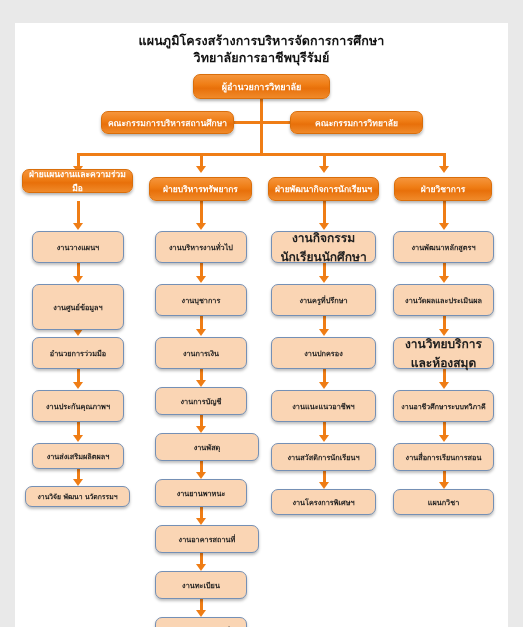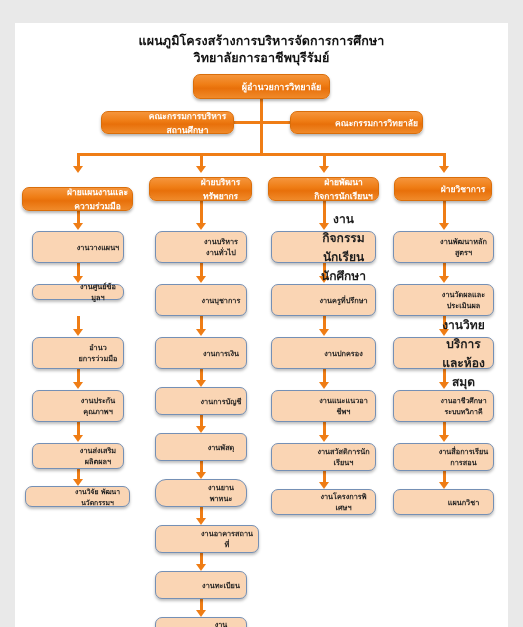--- a/index.html
+++ b/index.html
@@ -49,21 +49,20 @@
 
   
   .node {
     position: absolute;
     display: flex;
     align-items: center;
     justify-content: flex-start;
     text-align: center;
     border-radius: 7px;
     z-index: 5;
-    padding-left: 40px;
   }
 
   .node span {
     display: block;
     width: 100%;
     padding: 0 3px;
   }
 
   
   .node.orange {
@@ -149,33 +148,33 @@
 
     <div class="conn v" style="left:185px; top:130px; height:14px;"></div>
     <div class="arrow" style="left:181px; top:143px;"></div>
 
     <div class="conn v" style="left:308px; top:130px; height:14px;"></div>
     <div class="arrow" style="left:304px; top:143px;"></div>
 
     <div class="conn v" style="left:428px; top:130px; height:14px;"></div>
     <div class="arrow" style="left:424px; top:143px;"></div>
 
-    <div class="node orange" style="left:7px; top:164px; width:111px; height:24px;">
+    <div class="node orange" style="left:7px; top:146px; width:111px; height:24px;">
       <span>ฝ่ายแผนงานและความร่วมมือ</span>
     </div>
     <div class="conn v" style="left:62px; top:178px; height:23px;"></div>
     <div class="arrow" style="left:58px; top:200px;"></div>
 
     <div class="node peach" style="left:17px; top:208px; width:92px; height:32px;">
       <span>งานวางแผนฯ</span>
     </div>
     <div class="conn v" style="left:62px; top:240px; height:14px;"></div>
     <div class="arrow" style="left:58px; top:253px;"></div>
 
-    <div class="node peach" style="left:17px; top:261px; width:92px; height:16px;">
+    <div class="node peach" style="left:17px; top:261px; width:92px; height:46px;">
       <span>งานศูนย์ข้อมูลฯ</span>
     </div>
     <div class="conn v" style="left:62px; top:293px; height:14px;"></div>
     <div class="arrow" style="left:58px; top:306px;"></div>
 
     <div class="node peach" style="left:17px; top:314px; width:92px; height:32px;">
       <span>อำนวยการว่วมมือ</span>
     </div>
     <div class="conn v" style="left:62px; top:346px; height:14px;"></div>
     <div class="arrow" style="left:58px; top:359px;"></div>
@@ -219,27 +218,27 @@
     </div>
     <div class="conn v" style="left:185px; top:346px; height:12px;"></div>
     <div class="arrow" style="left:181px; top:357px;"></div>
 
     <div class="node peach" style="left:140px; top:364px; width:92px; height:28px;">
       <span>งานการบัญชี</span>
     </div>
     <div class="conn v" style="left:185px; top:392px; height:12px;"></div>
     <div class="arrow" style="left:181px; top:403px;"></div>
 
-    <div class="node peach" style="left:140px; top:410px; width:92px; height:28px;border-radius:6px;">
+    <div class="node peach" style="left:140px; top:410px; width:104px; height:28px;">
       <span>งานพัสดุ</span>
     </div>
     <div class="conn v" style="left:185px; top:438px; height:12px;"></div>
     <div class="arrow" style="left:181px; top:449px;"></div>
 
-    <div class="node peach" style="left:140px; top:456px; width:92px; height:28px;border-radius:11px;">
+    <div class="node peach" style="left:140px; top:456px; width:92px; height:28px;">
       <span>งานยานพาหนะ</span>
     </div>
     <div class="conn v" style="left:185px; top:484px; height:12px;"></div>
     <div class="arrow" style="left:181px; top:495px;"></div>
 
     <div class="node peach" style="left:140px; top:502px; width:104px; height:28px;">
       <span>งานอาคารสถานที่</span>
     </div>
     <div class="conn v" style="left:185px; top:530px; height:12px;"></div>
     <div class="arrow" style="left:181px; top:541px;"></div>

